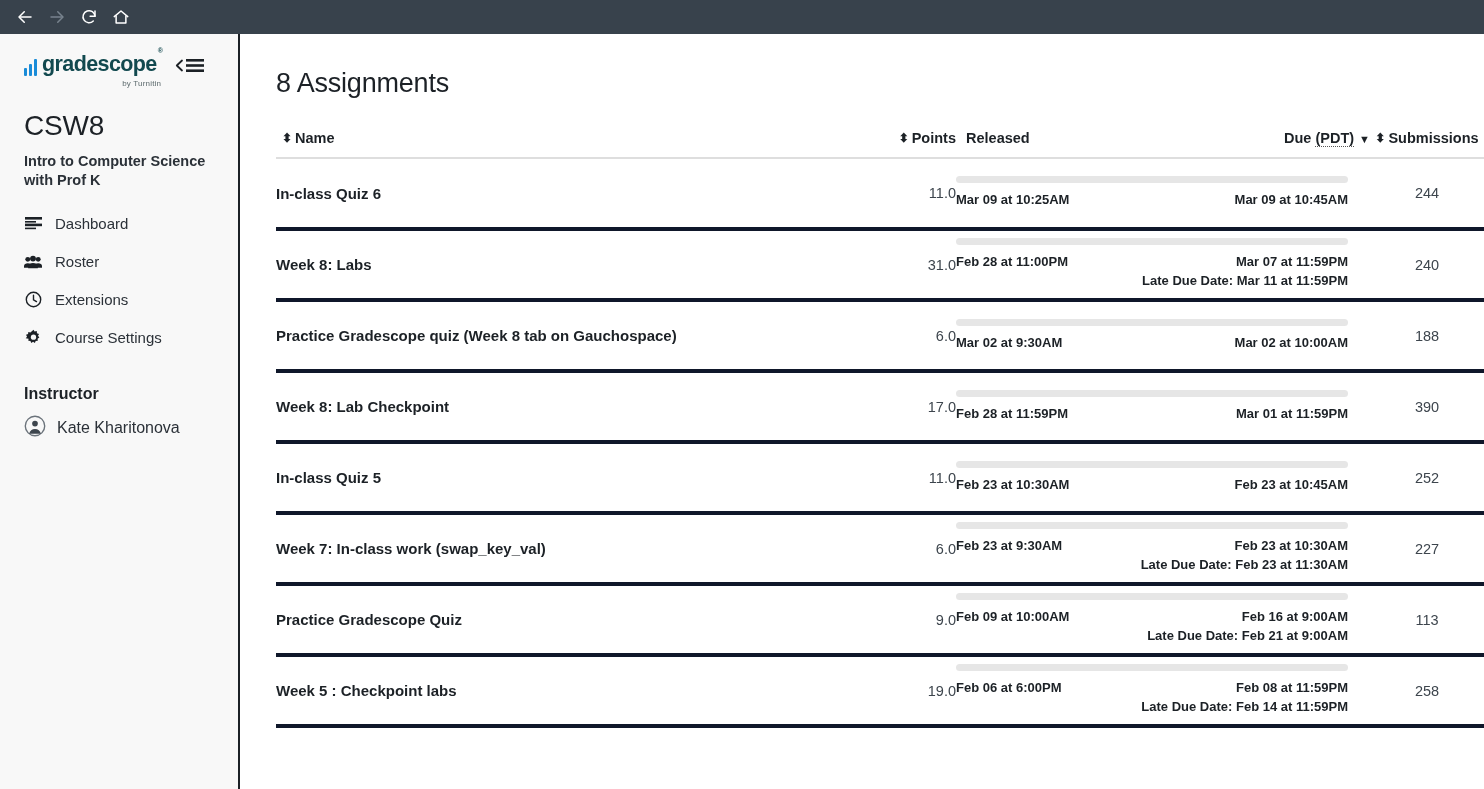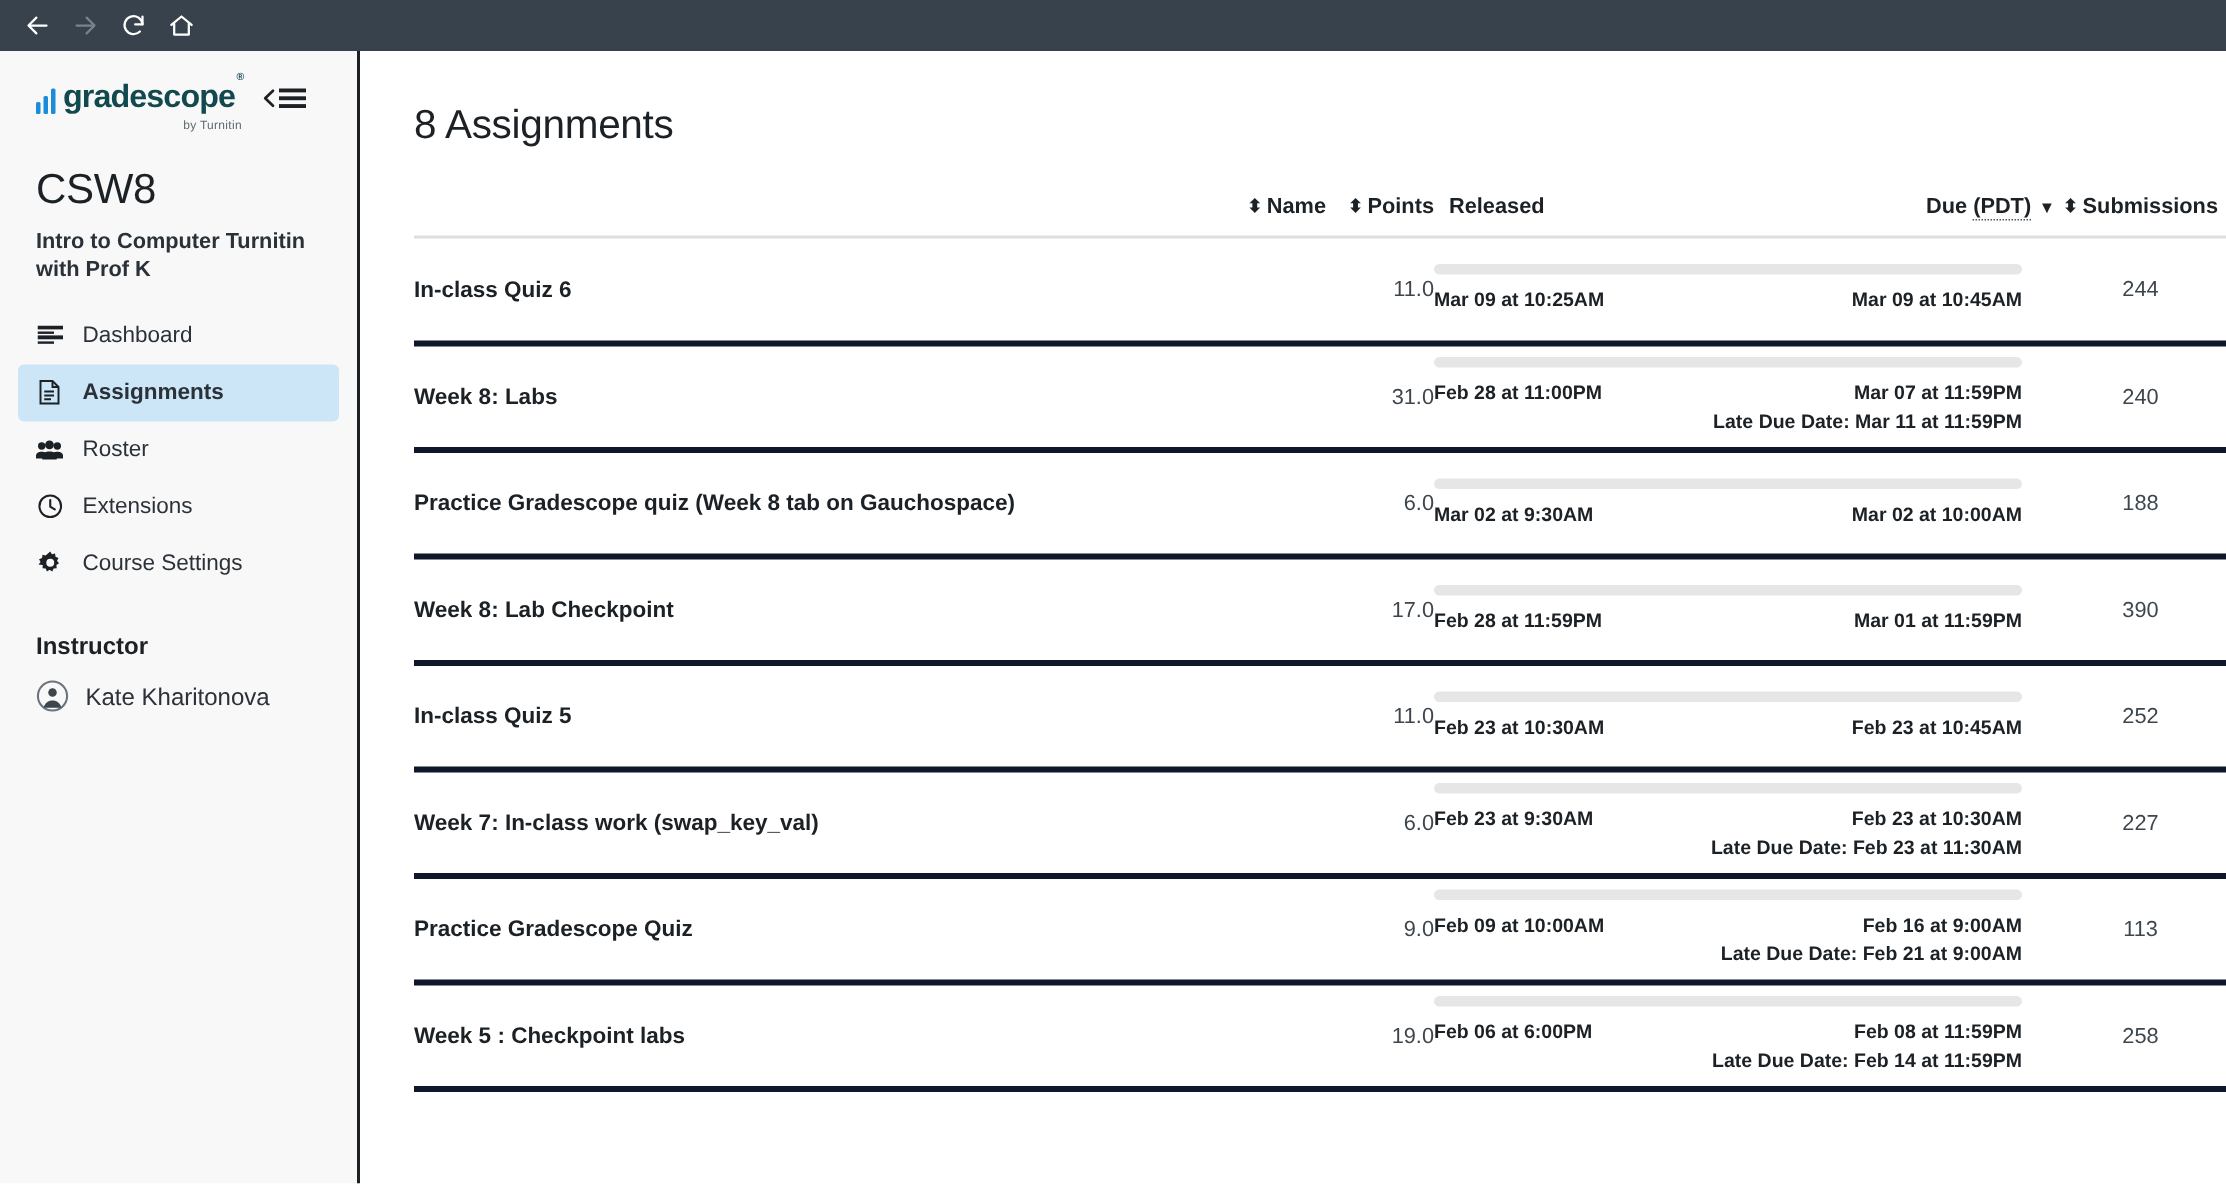--- a/index.html
+++ b/index.html
@@ -162,21 +162,21 @@
   }
   table.assignments thead th {
     font-size: 14.5px;
     font-weight: 700;
     color: #1c2126;
     padding: 0 0 11px 0;
     vertical-align: bottom;
     border-bottom: 2px solid #dedede;
     white-space: nowrap;
   }
-  .th-name   { width: 608px; text-align: right; padding-left: 6px !important; }
+  .th-name   { width: 608px; text-align: left; padding-left: 6px !important; }
   .th-points { width: 72px;  text-align: right; }
   .th-dates  { width: 414px; text-align: left; padding-left: 10px !important; }
   .th-subs   { width: 114px; text-align: center; }
 
   .sort-ico { font-size: 12px; margin-right: 3px; position: relative; top: -1px; }
   .caret-down { font-size: 11px; margin-left: 5px; }
   .abbr { border-bottom: 1px dotted #555; }
 
   .dates-head-inner { display:flex; justify-content: space-between; width: 100%; }
 
@@ -281,48 +281,36 @@
         </svg>
         <svg width="18" height="15" viewBox="0 0 18 15">
           <rect x="0" y="1" width="18" height="2.6" fill="#1c2126"></rect>
           <rect x="0" y="6.2" width="18" height="2.6" fill="#1c2126"></rect>
           <rect x="0" y="11.4" width="18" height="2.6" fill="#1c2126"></rect>
         </svg>
       </div>
     </div>
 
     <div class="course-code">CSW8</div>
-    <div class="course-title">Intro to Computer Turnitin with Prof K</div>
+    <div class="course-title">Intro to Computer Science with Prof K</div>
 
     <nav class="nav-list">
 
       <div class="nav-item">
         <span class="nav-icon">
           <svg width="17" height="14" viewBox="0 0 17 14">
             <rect x="0" y="0" width="17" height="2.6" fill="#1c2126"></rect>
             <rect x="0" y="4" width="11" height="1.6" fill="#1c2126"></rect>
             <rect x="0" y="6.6" width="17" height="2.6" fill="#1c2126"></rect>
             <rect x="0" y="10.6" width="11" height="1.6" fill="#1c2126"></rect>
           </svg>
         </span>
         <span>Dashboard</span>
       </div>
 
-      <div class="nav-item active">
-        <span class="nav-icon">
-          <svg width="14" height="17" viewBox="0 0 14 17" fill="none" stroke="#1c2126" stroke-width="1.3">
-            <path d="M1 1h8l4 4v11H1z"></path>
-              <path d="M9 1v4h4"></path>
-            <line x1="3.5" y1="8" x2="10" y2="8"></line>
-              <line x1="3.5" y1="10.6" x2="10" y2="10.6"></line>
-              <line x1="3.5" y1="13.2" x2="8" y2="13.2"></line>
-          </svg>
-        </span>
-        <span>Assignments</span>
-      </div>
 
       <div class="nav-item">
         <span class="nav-icon">
           <svg width="19" height="14" viewBox="0 0 19 14" fill="#1c2126">
             <circle cx="4" cy="4.2" r="2.6"></circle>
               <circle cx="15" cy="4.2" r="2.6"></circle>
               <circle cx="9.5" cy="3.4" r="3.1"></circle>
             <path d="M0 13v-2.1c0-1.6 1.8-2.6 4-2.6s4 1 4 2.6V13z"></path>
             <path d="M11 13v-2.1c0-1.6 1.8-2.6 4-2.6s4 1 4 2.6V13z"></path>
             <path d="M4.4 13.6v-2.5c0-1.9 2.3-3.1 5.1-3.1s5.1 1.2 5.1 3.1v2.5z"></path>

